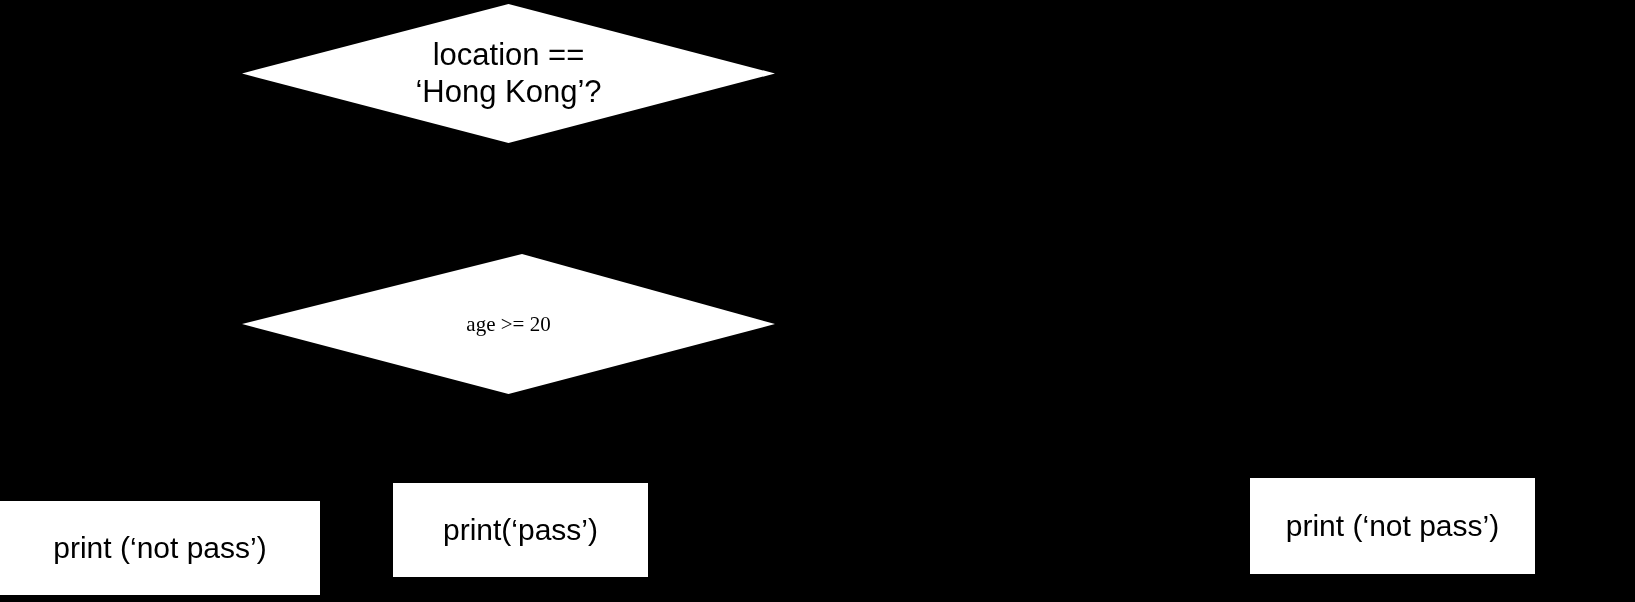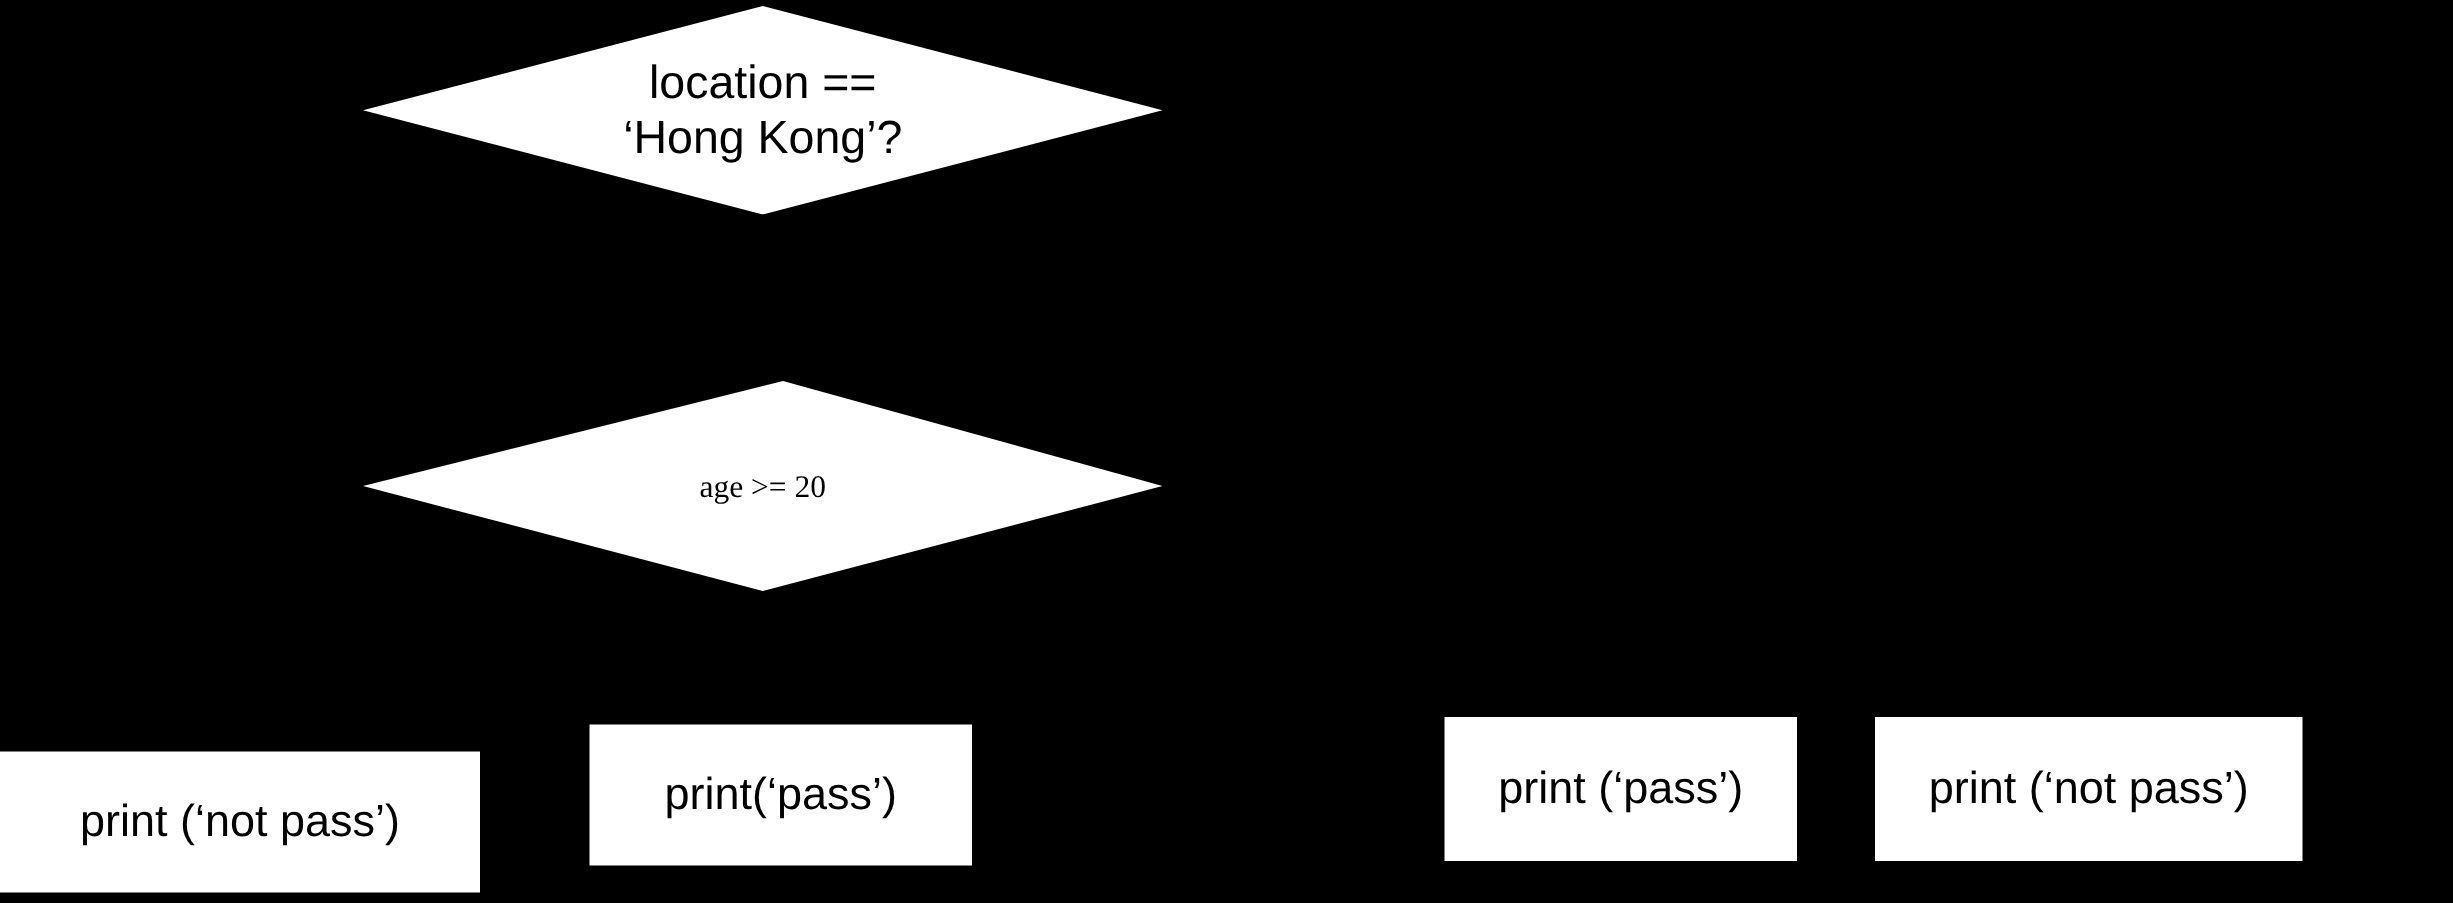--- a/index.html
+++ b/index.html
@@ -96,21 +96,18 @@
 
 
   <div class="procbox" id="box-notpass-left">
     <span class="procbox-label">print (‘not pass’)</span>
   </div>
 
   <div class="procbox" id="box-pass-left">
     <span class="procbox-label">print(‘pass’)</span>
   </div>
 
-  <div class="procbox" id="box-pass-right">
-    <span class="procbox-label">print (‘pass’)</span>
-  </div>
 
   <div class="procbox" id="box-notpass-right">
     <span class="procbox-label">print (‘not pass’)</span>
   </div>
 
 </div>
 
 </body></html>

